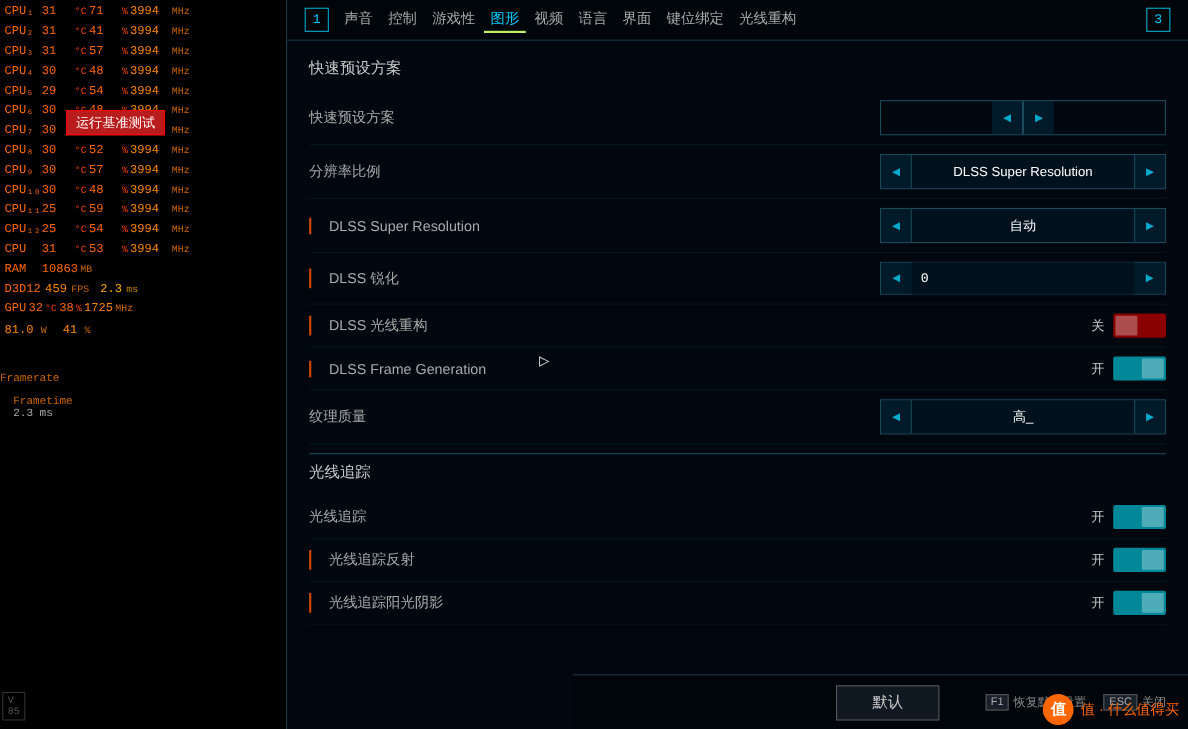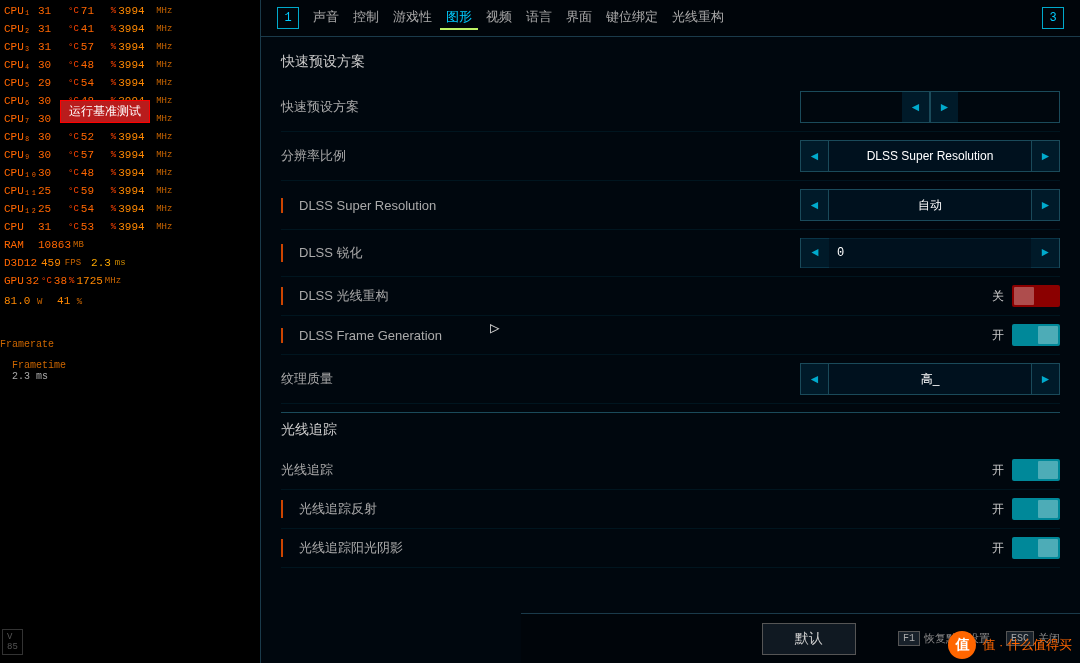--- a/index.html
+++ b/index.html
@@ -281,21 +281,21 @@
     }
 
     .bottom-right {
       display: flex;
       align-items: center;
       gap: 16px;
     }
     .bottom-hint {
       color: #888;
       font-size: 11px;
-      font-family: Liberation Mono, monospace;
+      font-family: Liberation Sans, sans-serif;
       display: flex;
       align-items: center;
       gap: 4px;
     }
     .hint-key {
       border: 1px solid #555;
       background: rgba(30,40,50,0.8);
       color: #aaa;
       font-size: 10px;
       padding: 1px 4px;

